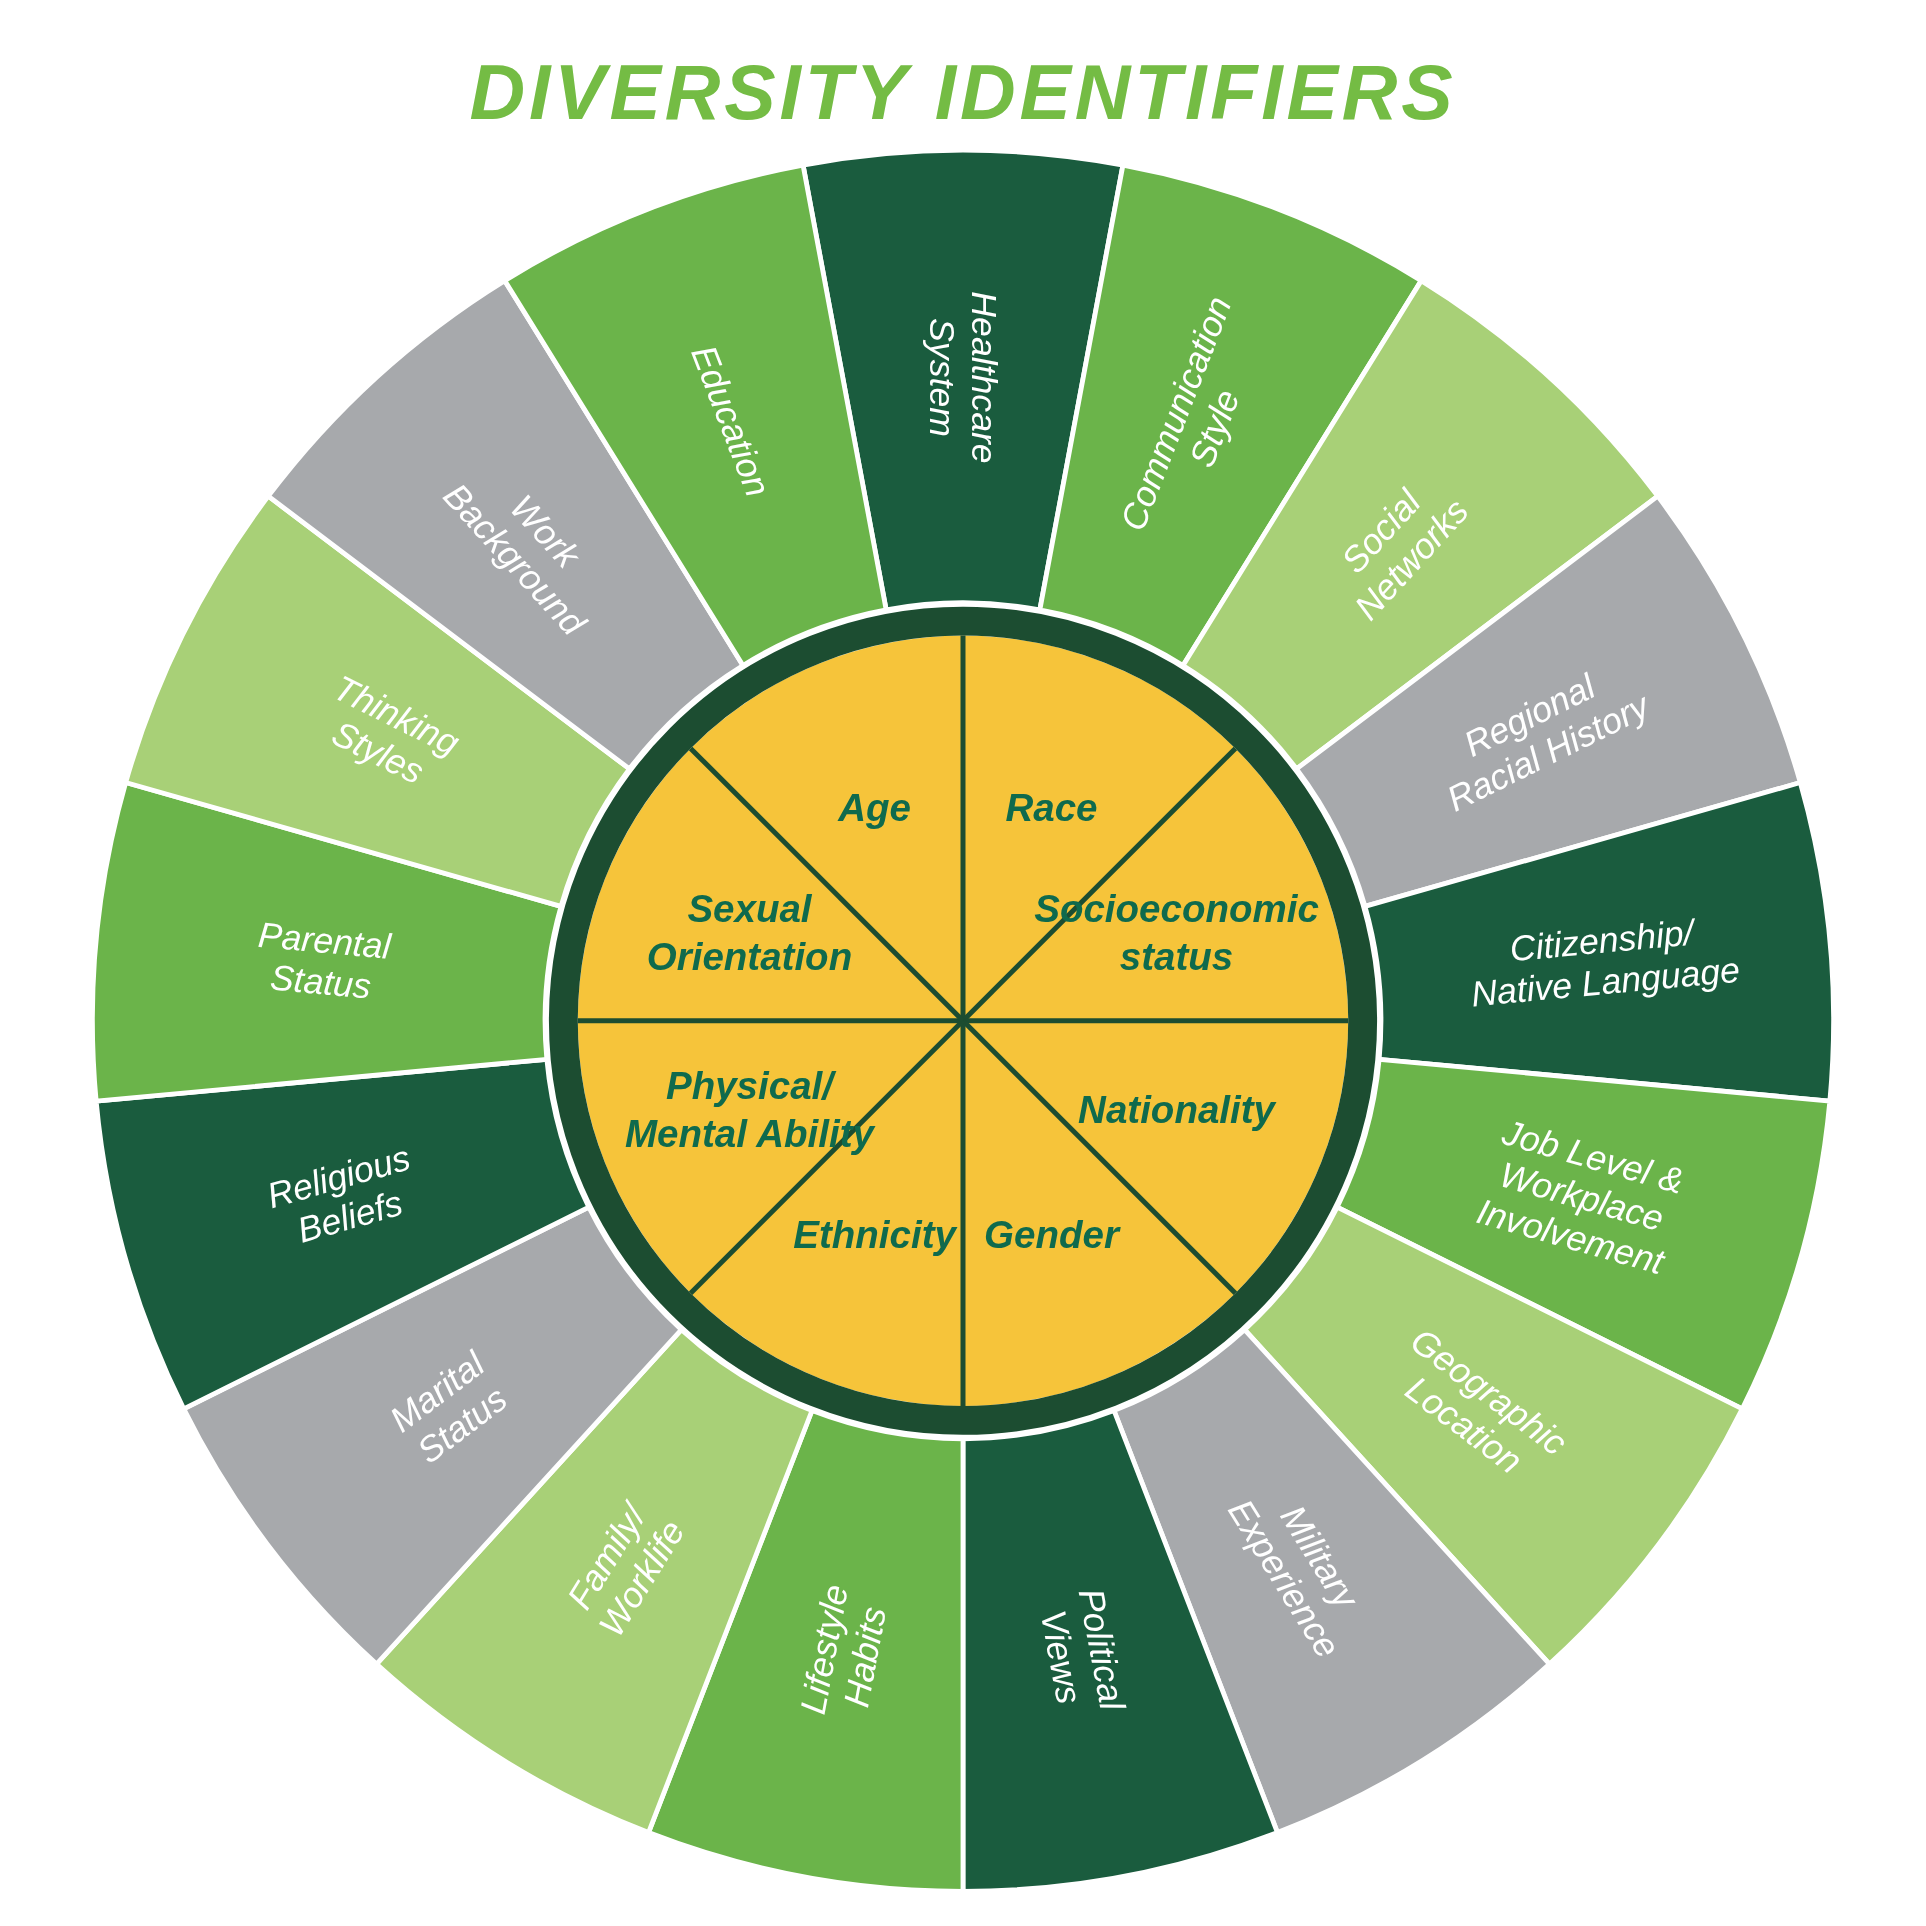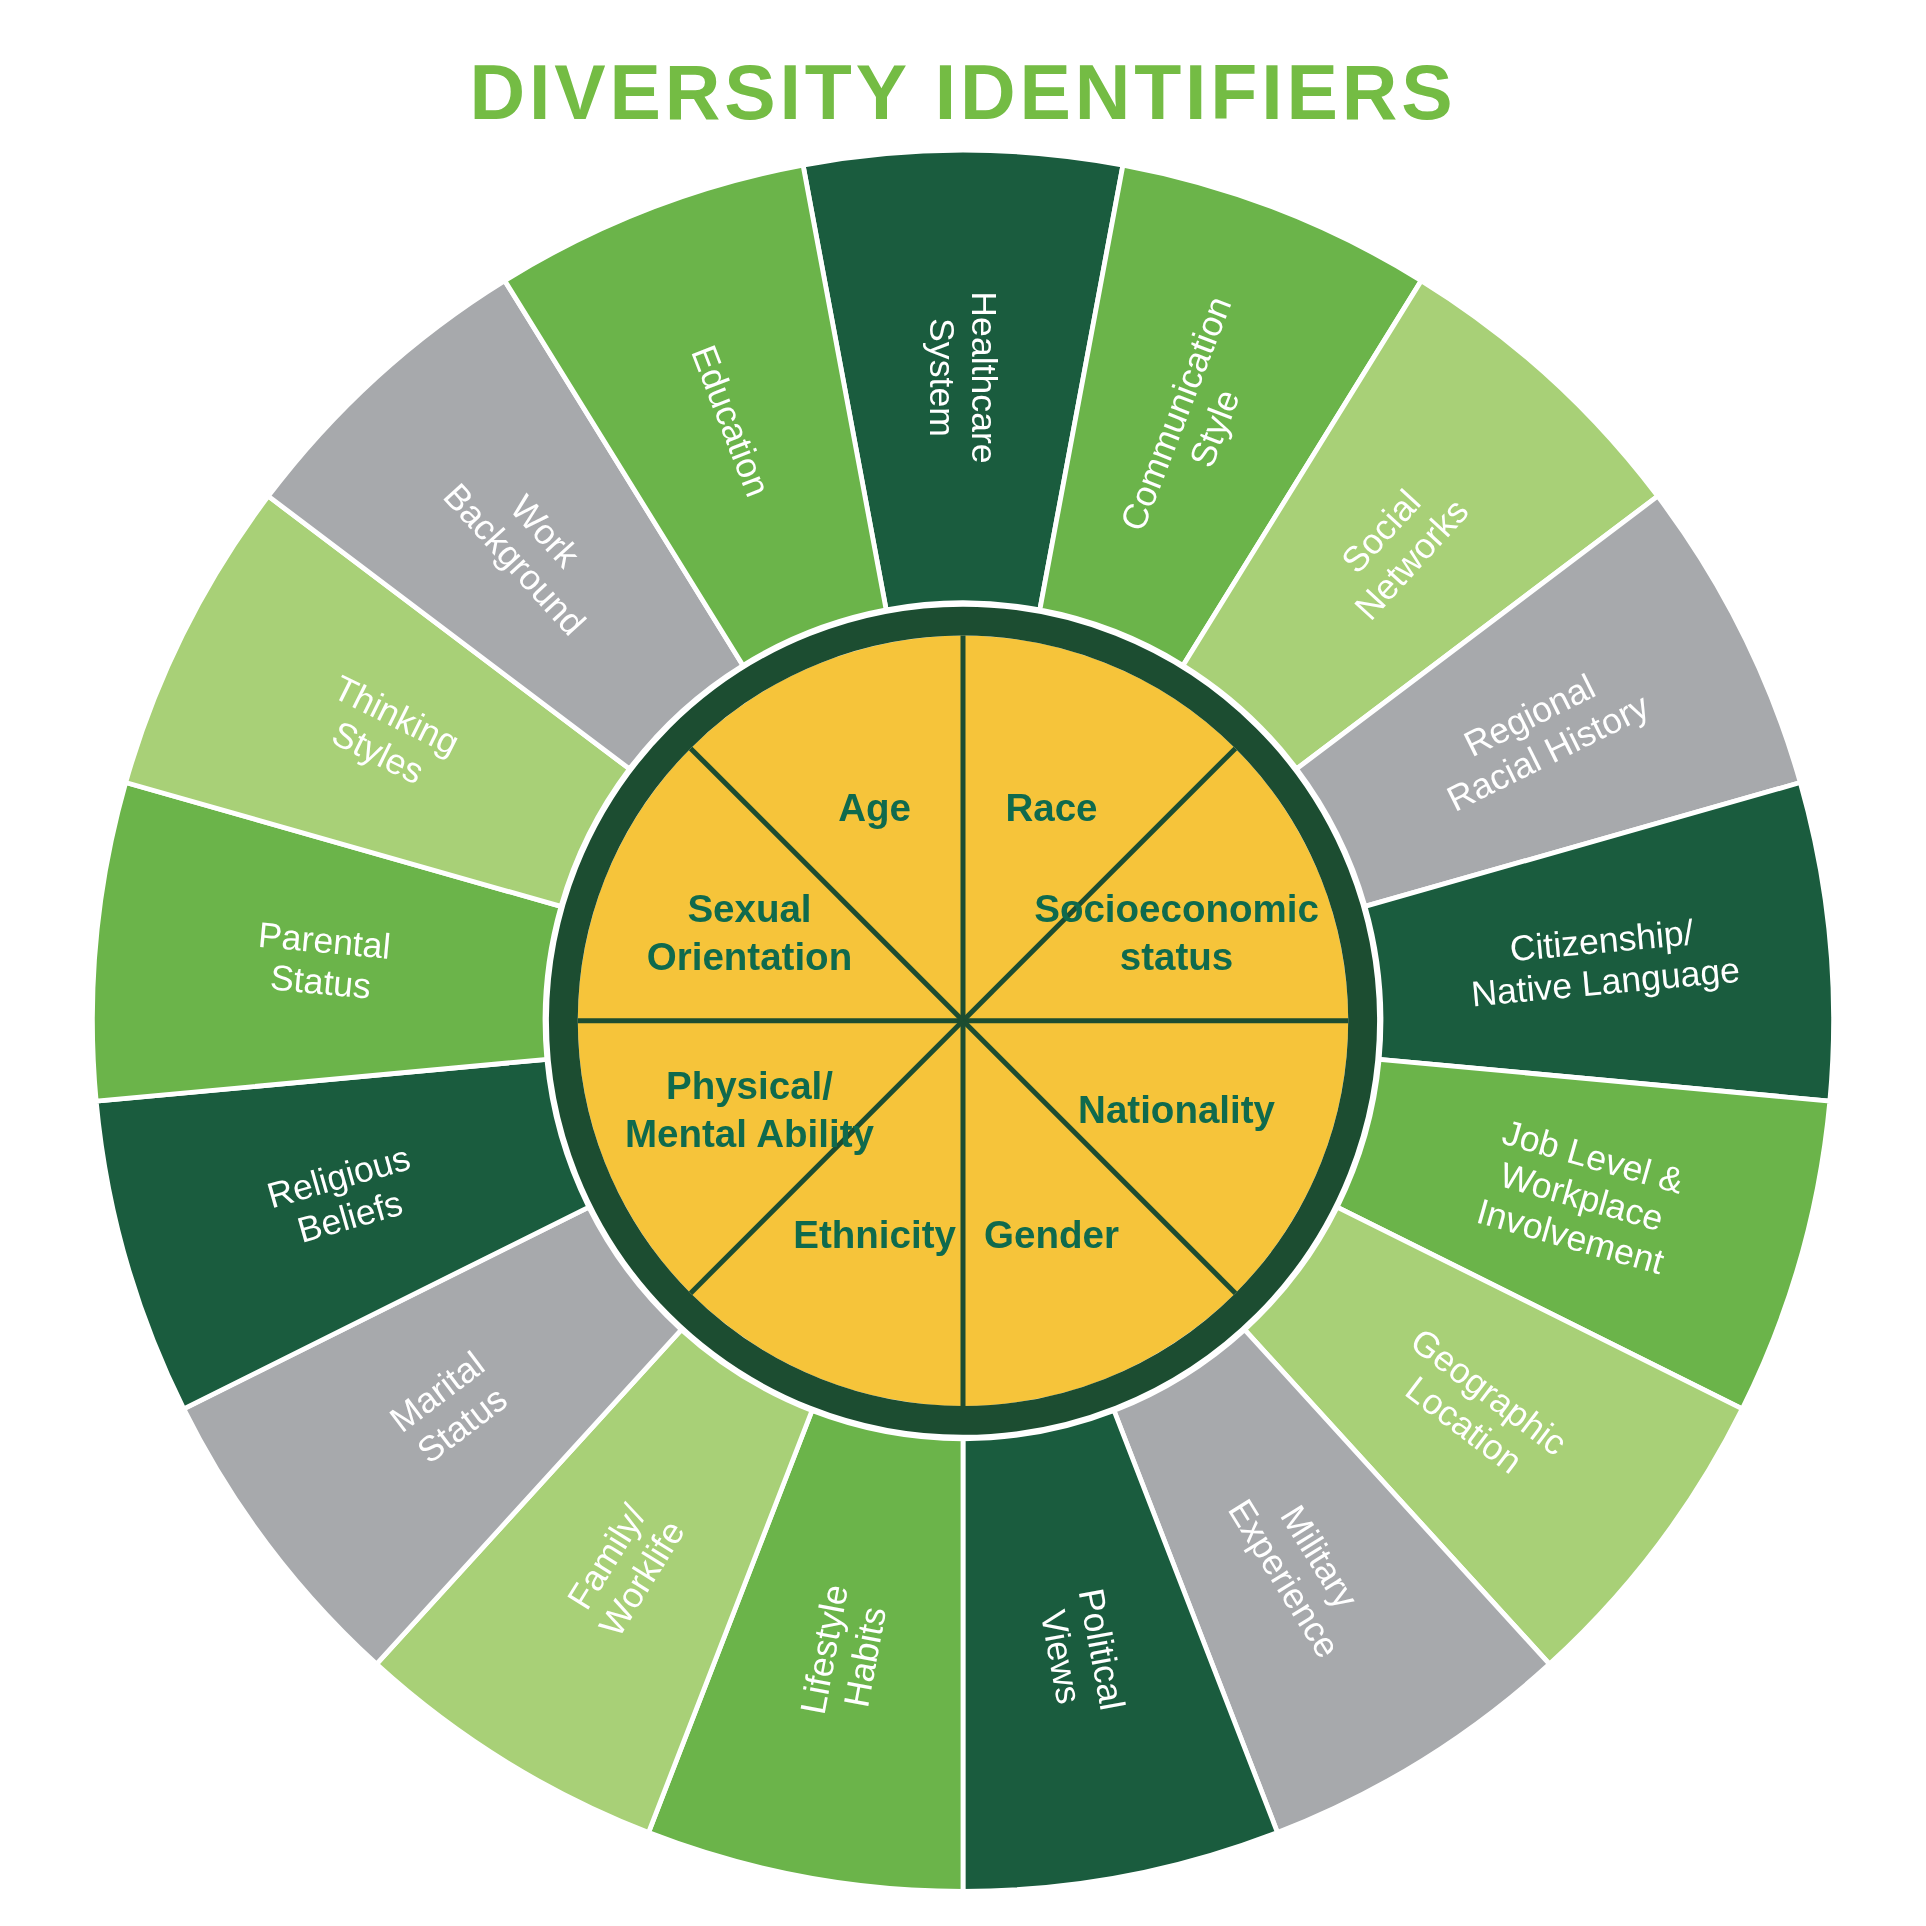--- a/index.html
+++ b/index.html
@@ -11,20 +11,21 @@
   }
   body {
     display: flex;
     align-items: center;
     justify-content: center;
     font-family: "Liberation Sans", sans-serif;
   }
   .stage {
     width: 100vmin;
     height: 100vmin;
+    font-style: italic;
   }
   svg {
     display: block;
     width: 100%;
     height: 100%;
   }
   .title {
     font-family: "Liberation Sans", sans-serif;
     font-weight: bold;
     font-size: 40px;

